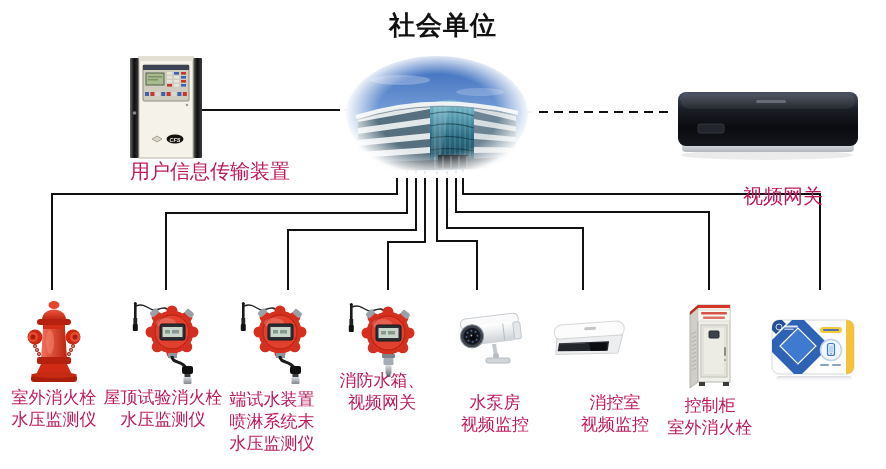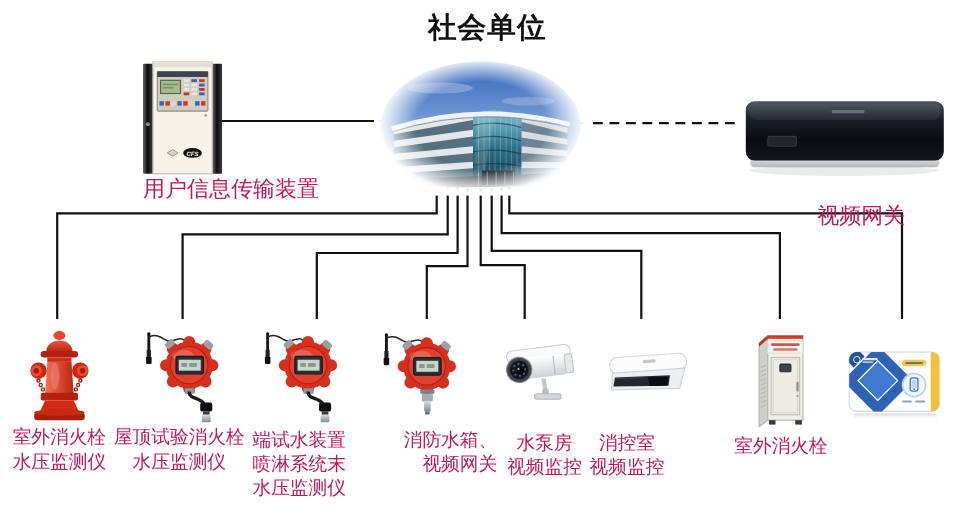--- a/index.html
+++ b/index.html
@@ -17,23 +17,23 @@
   .wire-layer { left:0; top:0; width:886px; height:469px; z-index:1; }
   .icon { z-index:2; }
   .lbl { z-index:3; color:#be185d; }
   .lbl-top { font-size:20px; text-align:center; }
   .lbl-transmitter { left:100px; top:158px; width:220px; }
   .lbl-gateway    { left:703px; top:156px; width:160px;margin-top:27px; }
   .dev-label { text-align:center; font-size:17px; line-height:22px; width:140px; }
   .dl-1 { left:-16px; top:387px; }
   .dl-2 { left:93px;  top:387px; }
   .dl-3 { left:202px; top:389px; }
-  .dl-4 { left:312px; top:389px;text-align:right; }
+  .dl-4 { left:312px; top:370px; }
   .dl-5 { left:425px; top:392px; }
-  .dl-6 { left:500px; top:392px;text-align:center; }
+  .dl-6 { left:545px; top:392px;text-align:center; }
   .dl-7 { left:640px; top:395px; }
   .dl-8 { left:745px; top:395px; }
   .dev-label span { display:block; white-space:nowrap; }
   .ic-transmitter { left:130px; top:56px; }
   .ic-building    { left:340px; top:50px; }
   .ic-gateway     { left:670px; top:84px; }
   .ic-hydrant     { left:23px;  top:297px; }
   .ic-sensor2     { left:126px; top:298px; }
   .ic-sensor3     { left:234px; top:298px; }
   .ic-sensor4     { left:342px; top:299px; }
@@ -466,16 +466,17 @@
   </div>
   <div class="abs lbl dev-label dl-5">
     <span>水泵房</span>
     <span>视频监控</span>
   </div>
   <div class="abs lbl dev-label dl-6">
     <span>消控室</span>
     <span>视频监控</span>
   </div>
   <div class="abs lbl dev-label dl-7">
+    <span>控制柜</span>
     <span>室外消火栓</span>
   </div>
 
 </div>
 
 </body></html>

